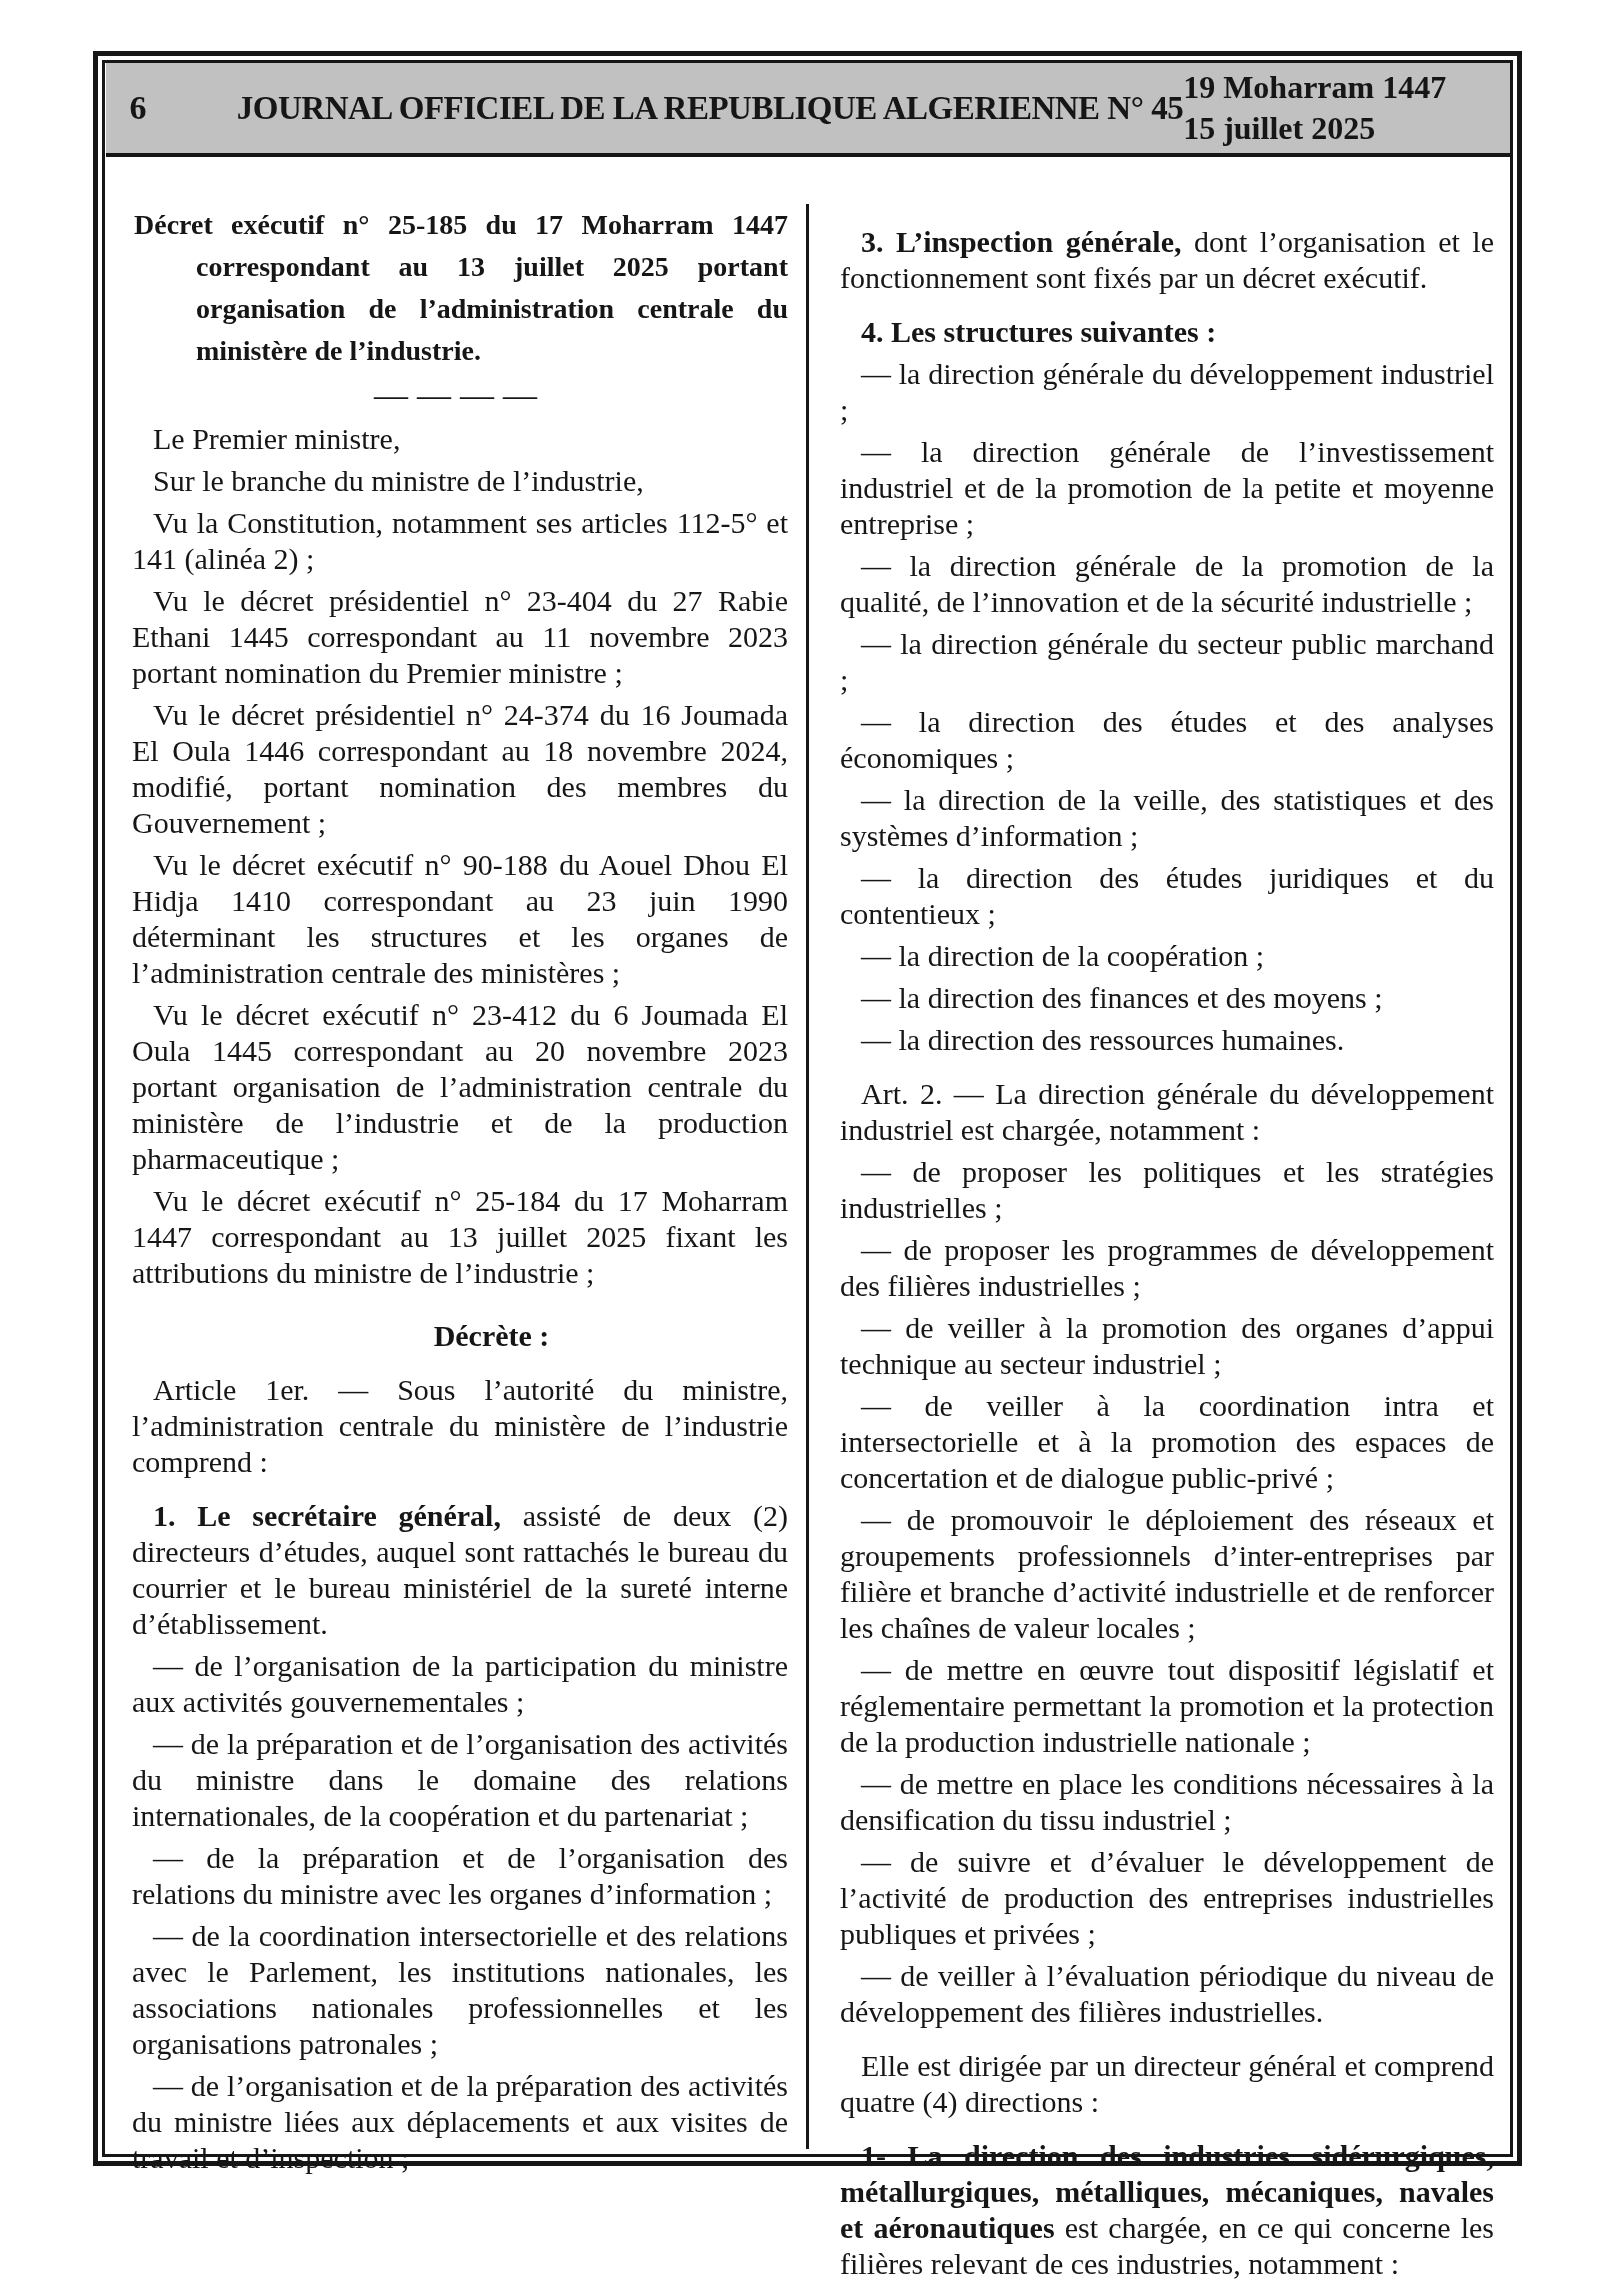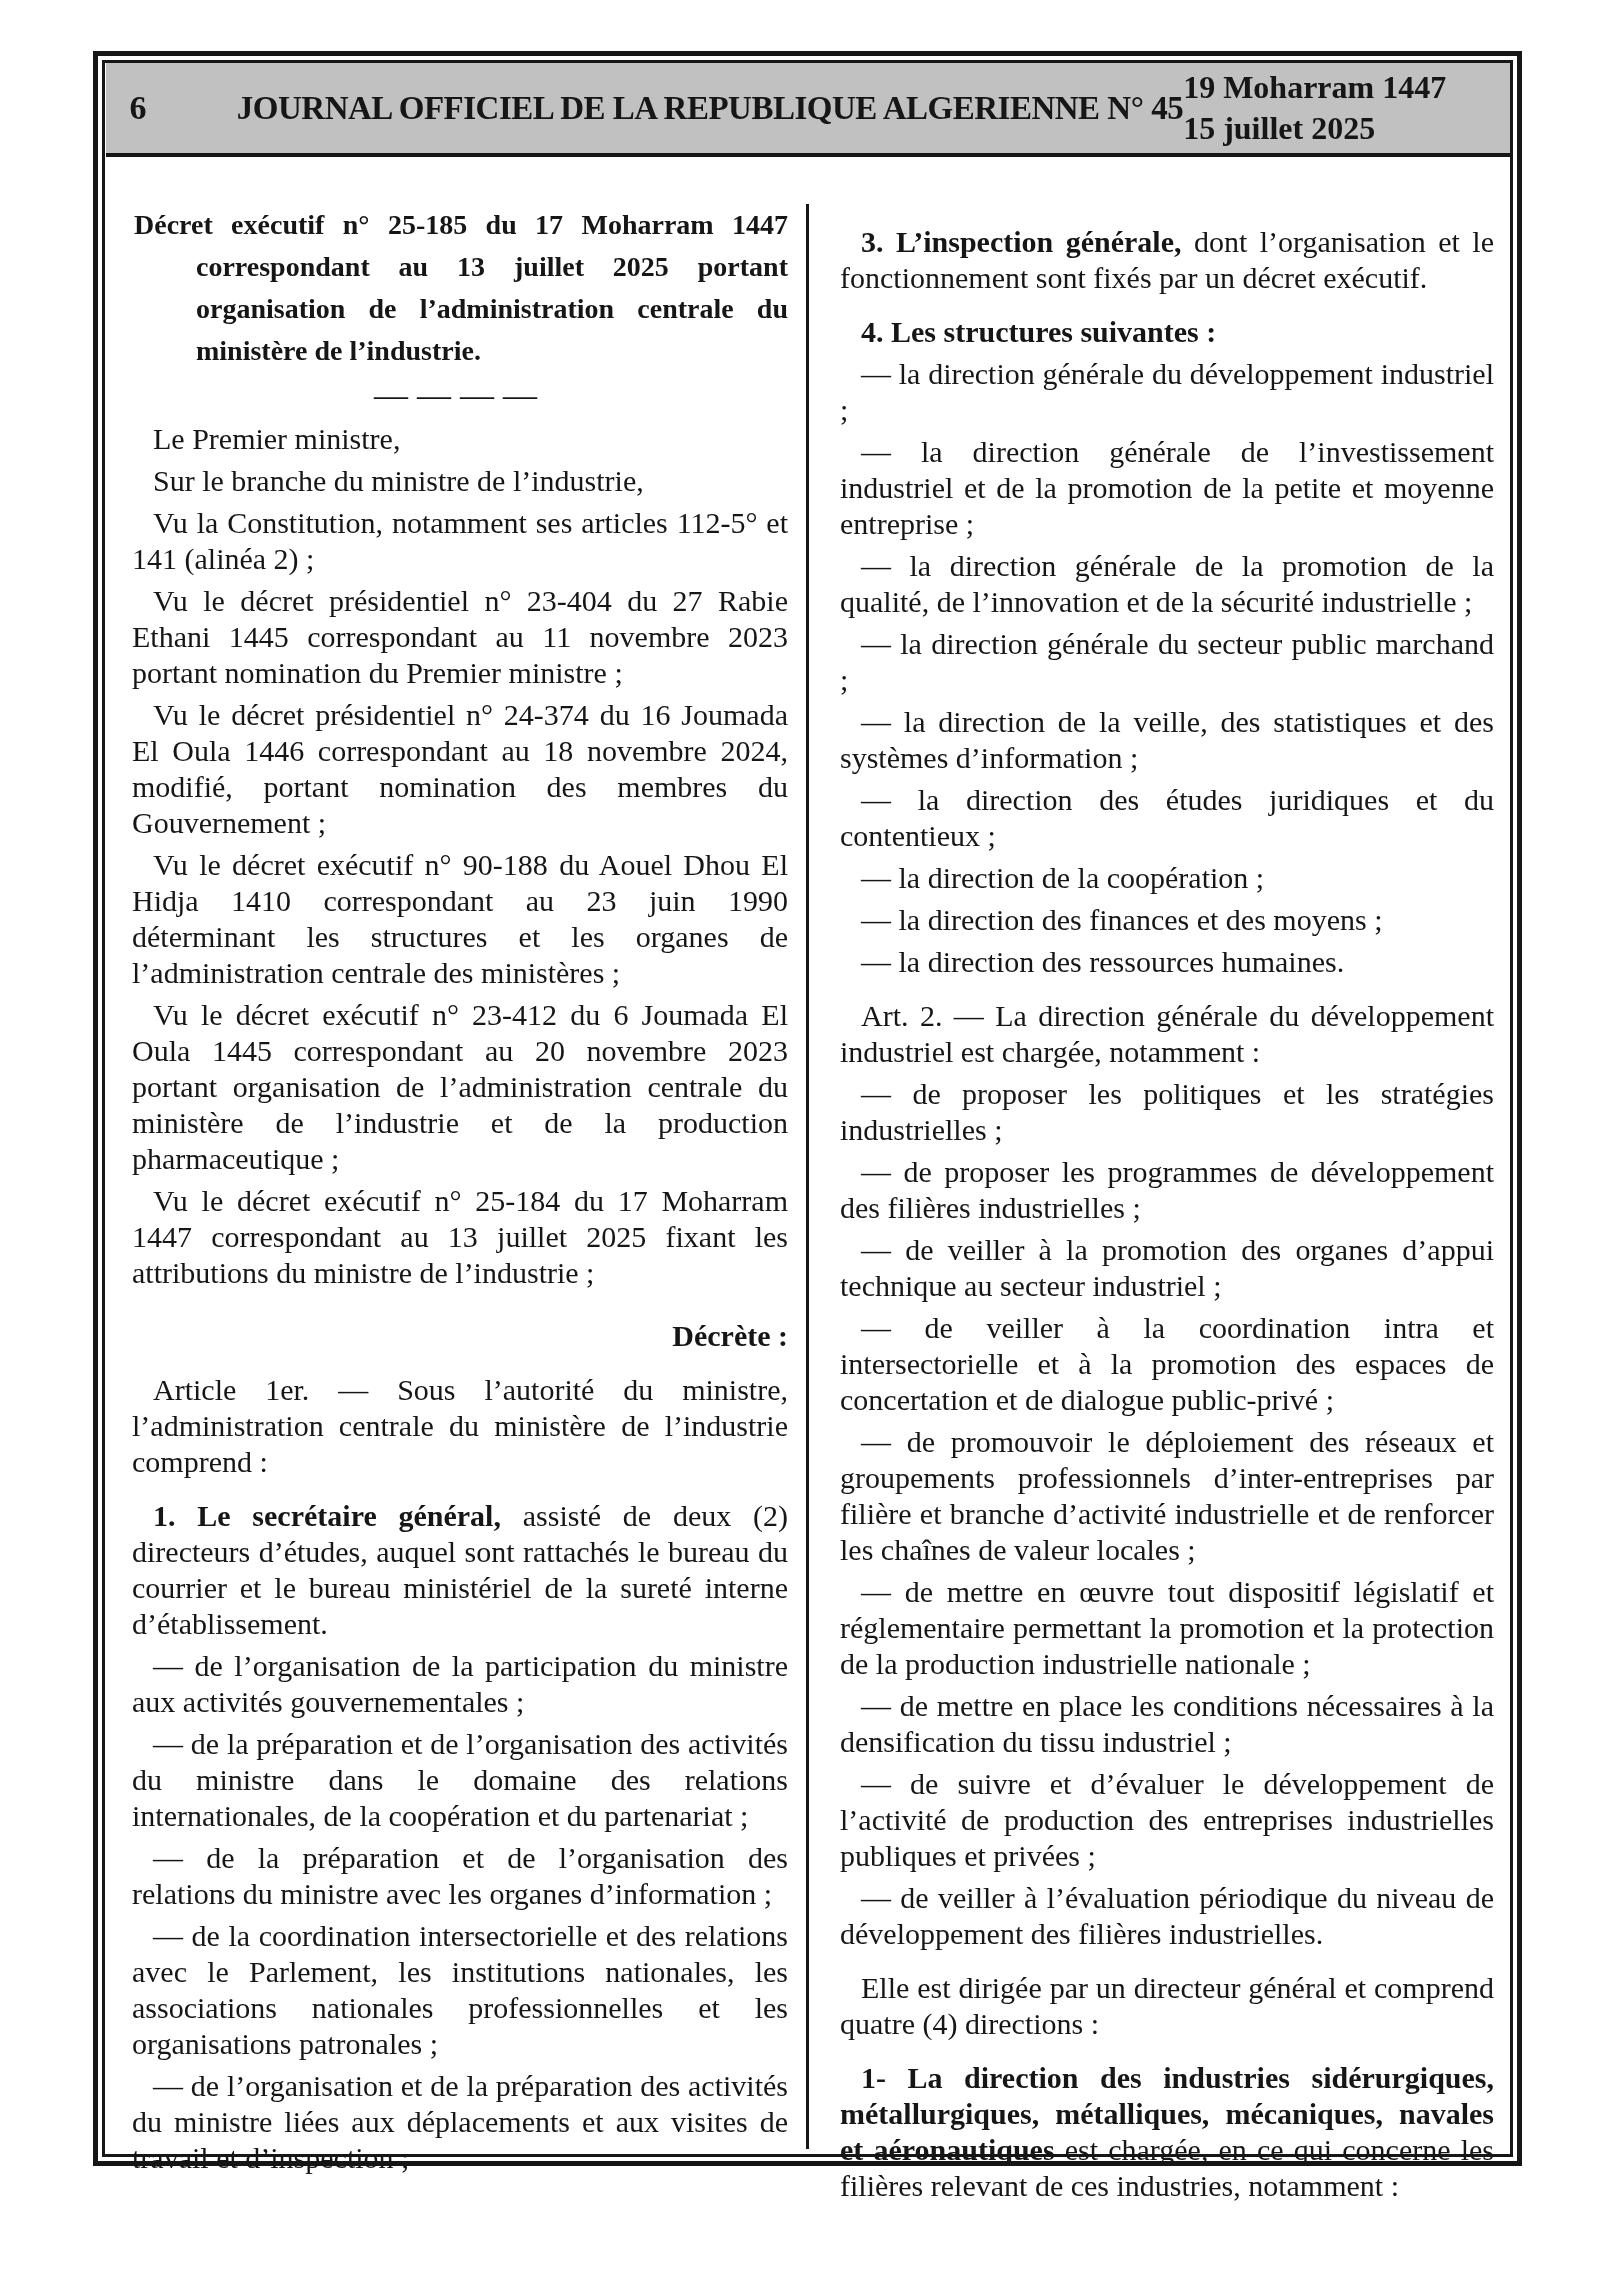--- a/index.html
+++ b/index.html
@@ -52,21 +52,21 @@
   .blk:first-child{margin-top:0;}
   .blk.heading{
     font-weight:bold;font-size:28px;line-height:42px;
     padding-left:64px;text-indent:-62px;margin:0;
   }
   .blk.separator{
     text-align:center;text-indent:0;margin:5.4px 0 7.2px 0;
     font-size:34px;letter-spacing:9px;line-height:36px;
   }
   .blk.decrete{
-    font-weight:bold;text-indent:0;margin:27px 0 18px 63px;text-align:right;
+    font-weight:bold;text-indent:0;margin:27px 0 18px 63px;text-align:center;
   }
   .blk.section{margin-top:18px;}
   .blk.article{margin-top:18px;}
   .blk.lead{margin-top:18px;}
   .blk strong{font-weight:bold;}
 </style>
 </head>
 <body>
 
 <div id="page">
@@ -104,20 +104,21 @@
       <p class="blk item"><span>— de la coordination intersectorielle et des relations avec le Parlement, les institutions nationales, les associations nationales professionnelles et les organisations patronales ;</span></p>
       <p class="blk item"><span>— de l’organisation et de la préparation des activités du ministre liées aux déplacements et aux visites de travail et d’inspection ;</span></p>
     </div>
   <div id="col-right" class="column">
       <p class="blk section"><strong>3. L’inspection générale,</strong><span> dont l’organisation et le fonctionnement sont fixés par un décret exécutif.</span></p>
       <p class="blk section"><strong>4. Les structures suivantes :</strong></p>
       <p class="blk item"><span>— la direction générale du développement industriel ;</span></p>
       <p class="blk item"><span>— la direction générale de l’investissement industriel et de la promotion de la petite et moyenne entreprise ;</span></p>
       <p class="blk item"><span>— la direction générale de la promotion de la qualité, de l’innovation et de la sécurité industrielle ;</span></p>
       <p class="blk item"><span>— la direction générale du secteur public marchand ;</span></p>
+      <p class="blk item"><span>— la direction des études et des analyses économiques ;</span></p>
       <p class="blk item"><span>— la direction de la veille, des statistiques et des systèmes d’information ;</span></p>
       <p class="blk item"><span>— la direction des études juridiques et du contentieux ;</span></p>
       <p class="blk item"><span>— la direction de la coopération ;</span></p>
       <p class="blk item"><span>— la direction des finances et des moyens ;</span></p>
       <p class="blk item"><span>— la direction des ressources humaines.</span></p>
       <p class="blk article"><span>Art. 2. — La direction générale du développement industriel est chargée, notamment :</span></p>
       <p class="blk item"><span>— de proposer les politiques et les stratégies industrielles ;</span></p>
       <p class="blk item"><span>— de proposer les programmes de développement des filières industrielles ;</span></p>
       <p class="blk item"><span>— de veiller à la promotion des organes d’appui technique au secteur industriel ;</span></p>
       <p class="blk item"><span>— de veiller à la coordination intra et intersectorielle et à la promotion des espaces de concertation et de dialogue public-privé ;</span></p>

